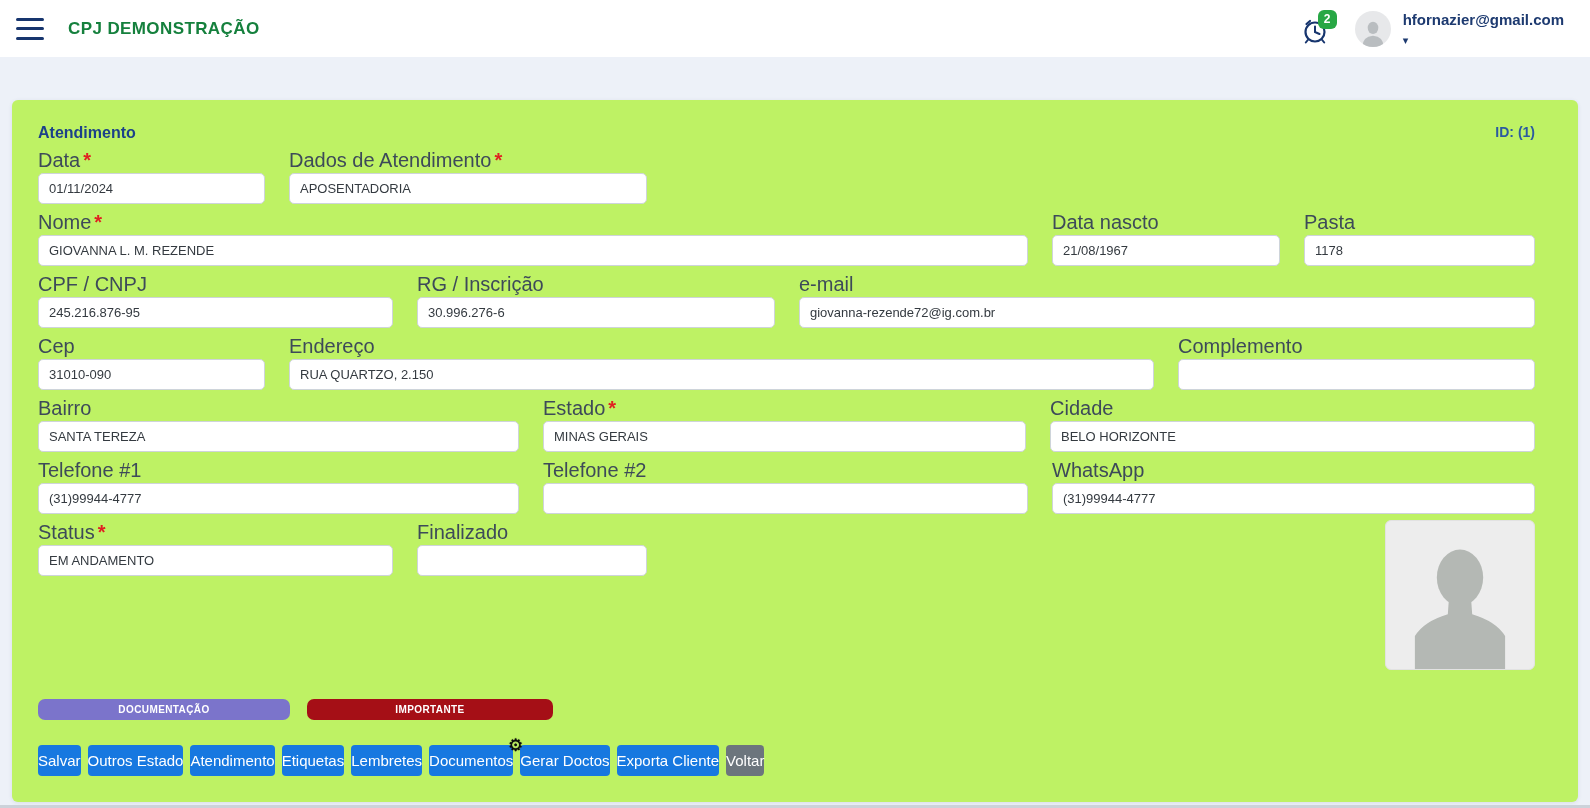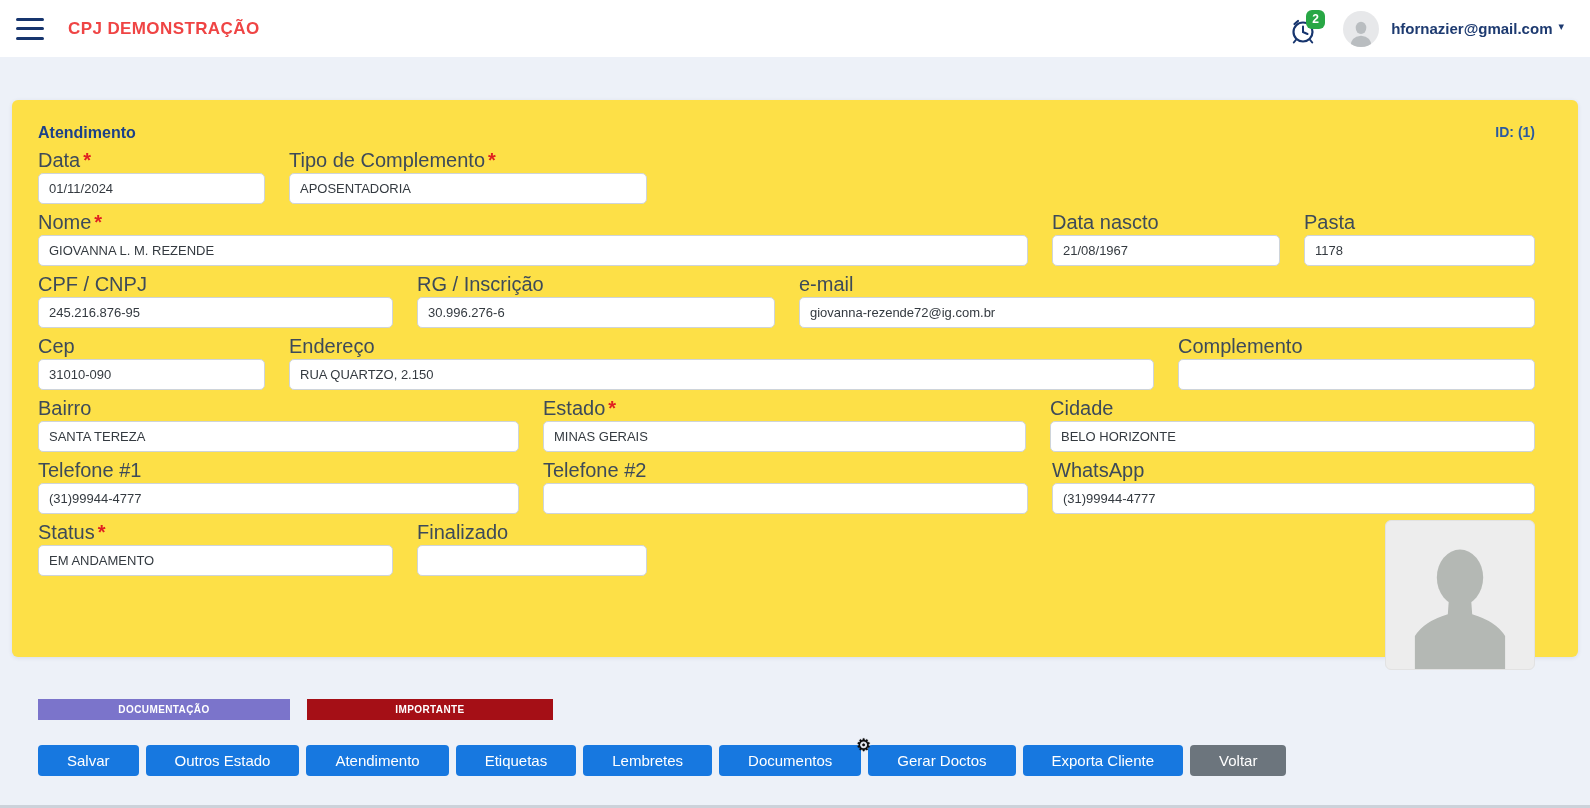--- a/index.html
+++ b/index.html
@@ -11,41 +11,41 @@
     overflow:hidden;
   }
   
   .topbar {
     height:57px; background:#ffffff;
     display:flex; align-items:center;
     padding:0 26px 0 12px;
   }
   .hamburger { width:30px; height:22px; display:flex; flex-direction:column; justify-content:space-between; cursor:pointer; margin-left:4px; }
   .hamburger span { display:block; height:3px; width:28px; background:#17356e; border-radius:2px; }
-  .brand { margin-left:22px; font-size:17px; font-weight:bold; color:#ef4444; letter-spacing:.4px; }
+  .brand { margin-left:22px; font-size:17px; font-weight:bold; color:#15803d; letter-spacing:.4px; }
   .topbar-spacer { flex:1; }
   .notif { position:relative; width:36px; height:38px; margin-right:18px; cursor:pointer; }
   .notif svg { position:absolute; left:0; bottom:2px; }
   .notif-badge {
     position:absolute; top:0; right:0;
     min-width:19px; height:19px; padding:0 4px;
     background:#28a745; color:#fff; font-size:12px; font-weight:bold;
     border-radius:6px; display:flex; align-items:center; justify-content:center;
   }
   .avatar { width:36px; height:36px; border-radius:50%; background:#e7e8ea; overflow:hidden; margin-right:12px; cursor:pointer; display:flex; align-items:flex-end; justify-content:center; }
-  .user-menu { display:flex; gap:6px; cursor:pointer; }
+  .user-menu { display:flex; gap:6px; cursor:pointer;flex-direction:column; }
   .user-email { font-size:15px; font-weight:bold; color:#1d3a70; }
   .caret { font-size:11px; color:#1d3a70; }
 
   
   .card {
     position:relative;
     margin:43px 12px 0 12px;
-    width:1566px; height:557px;
-    background:#fde047; border-radius:6px;
+    width:1566px; height:702px;
+    background:#bef264; border-radius:6px;
     box-shadow:0 1px 4px rgba(40,60,100,.10);
     padding:24px 43px 0 26px;
   }
   .card-head { display:flex; justify-content:space-between; align-items:flex-start; margin-bottom:9px; }
   .card-title { font-size:16px; font-weight:bold; color:#1c4189; }
   .record-id { font-size:14px; font-weight:bold; color:#2b5aa0; }
 
   .frow { display:flex; gap:24px; margin-bottom:9px; }
   .field label { display:block; font-size:20px; color:#3d4a59; margin-bottom:4px; line-height:18px; }
   .req { color:#e02121; font-weight:bold; margin-left:3px; }
@@ -66,31 +66,31 @@
   .photo-box {
     position:absolute; top:420px; right:43px;
     width:150px; height:150px;
     background:#ededed; border:1px solid #e2e2e2; border-radius:6px;
     display:flex; align-items:flex-end; justify-content:center;
     overflow:hidden; cursor:pointer;
   }
 
   .tag-row { display:flex; gap:17px; margin-top:123px; }
   .tag {
-    width:252px; height:21px; border:none; border-radius:0;
+    width:252px; height:21px; border:none; border-radius:7px;
     color:#fff; font-size:10px; font-weight:bold; letter-spacing:.4px;
     display:flex; align-items:center; justify-content:center; cursor:pointer;
     font-family:inherit;
   }
   .tag-documentacao { background:#7b74cb; }
   .tag-importante { background:#a50f16; width:246px; }
 
   .actions { display:flex; gap:7px; margin-top:25px; align-items:flex-start; }
   .btn {
-    height:31px; padding:0 29px;
+    height:31px; padding:0 0;
     background:#1778e0; color:#fff;
     border:none; border-radius:4px;
     font-size:15px; font-family:inherit; cursor:pointer;
     display:flex; align-items:center; white-space:nowrap;
   }
   .btn-gray { background:#6c757d; }
   .btn-wrap { position:relative; display:inline-flex;align-items:center; }
   .gear {
     position:absolute; top:-8px; right:-10px;
     font-size:17px; color:#0b0b0b; line-height:1; cursor:pointer;
@@ -141,21 +141,21 @@
     <div class="card-title">Atendimento</div>
     <div class="record-id">ID: (1)</div>
   </div>
 
   <div class="frow">
     <div class="field w-data">
       <label><span>Data</span><span class="req">*</span></label>
       <input value="01/11/2024" style="">
     </div>
     <div class="field w-tipo">
-      <label><span>Tipo de Complemento</span><span class="req">*</span></label>
+      <label><span>Dados de Atendimento</span><span class="req">*</span></label>
       <input value="APOSENTADORIA" style="">
     </div>
   </div>
 
   <div class="frow">
     <div class="field w-nome">
       <label><span>Nome</span><span class="req">*</span></label>
       <input value="GIOVANNA L. M. REZENDE" style="">
     </div>
     <div class="field w-nascto">

